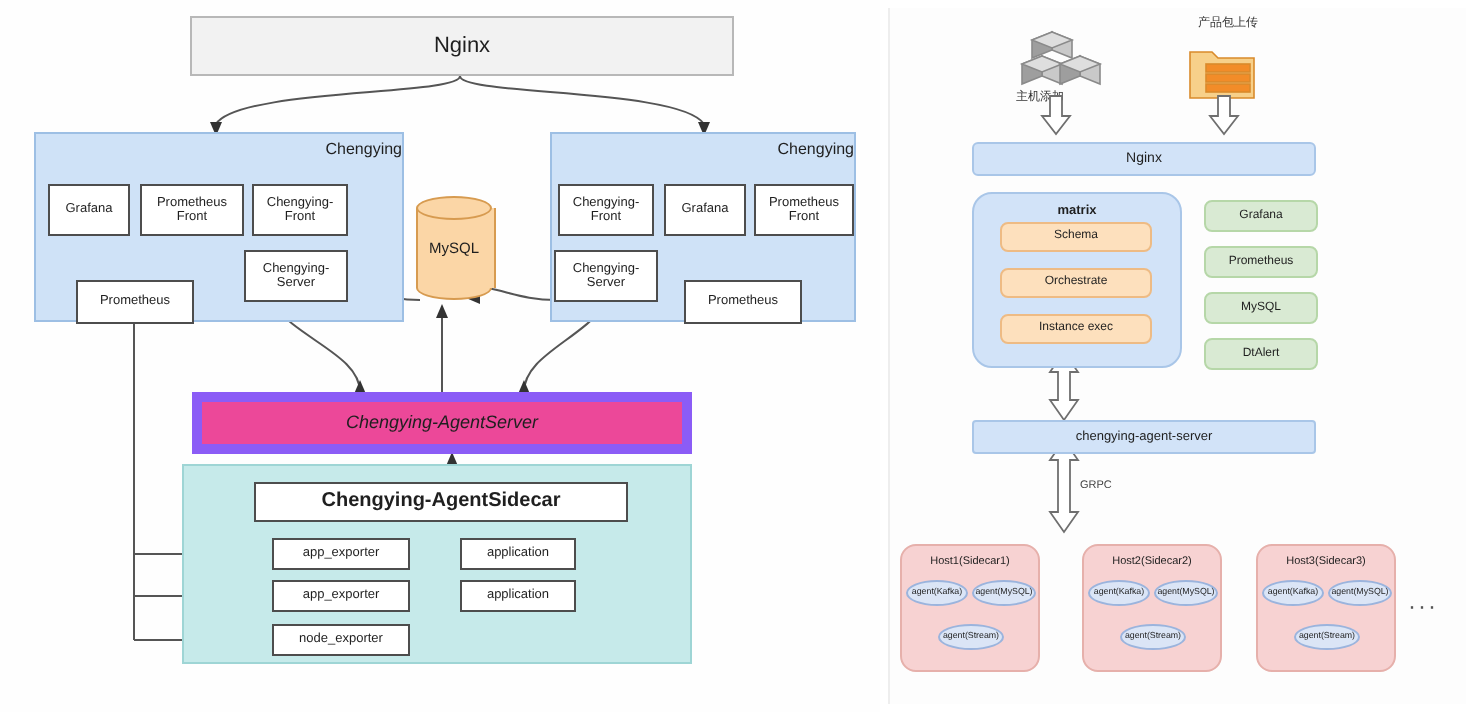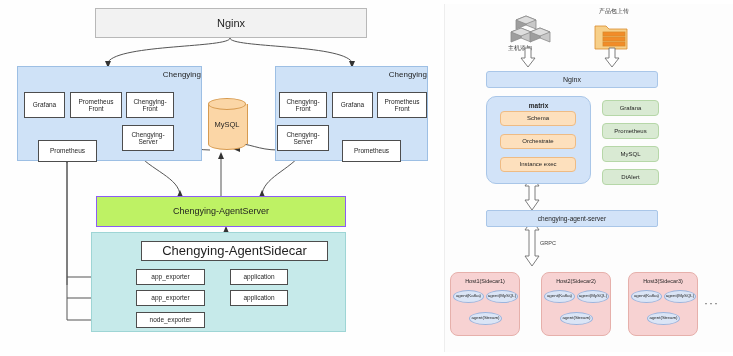--- a/index.html
+++ b/index.html
@@ -20,21 +20,21 @@
   
   .box{
     position:absolute;box-sizing:border-box;
     display:flex;align-items:center;justify-content:center;
     text-align:center;line-height:1.12;
     color:#1f1f1f;
   }
   .plain{background:#f2f2f2;border:1px solid #b8b8b8;}
   .white{background:#ffffff;border:1.2px solid #4d4d4d;}
   .group-blue{background:#cfe2f7;border:1px solid #9dbfe4;}
-  .pink{background:#bef264;border:1px solid #8b5cf6;}
+  .pink{background:#ec4899;border:5px solid #8b5cf6;font-style:italic;}
   .teal{background:#c6eaea;border:1px solid #9ed5d5;}
 
   .grouplabel{
     position:absolute;left:0;right:0;top:4px;
     text-align:right;font-size:8px;color:#1f1f1f;
   }
 
   
   .r-nginx{background:#d2e3f8;border:1px solid #a9c6e8;border-radius:3px;}
   .r-matrix{background:#d2e3f8;border:1px solid #a9c6e8;border-radius:10px;}
@@ -167,21 +167,21 @@
     <div class="cyl" style="left:208px;top:98px;width:38px;height:52px;">
       <div class="bot"></div>
       <div class="body"></div>
       <div class="top"></div>
       <div class="lbl">MySQL</div>
     </div>
 
     <div class="box pink" style="left:96px;top:196px;width:250px;height:31px;font-size:9px;">Chengying-AgentServer</div>
 
     <div class="box teal" style="left:91px;top:232px;width:255px;height:100px;"></div>
-    <div class="box white" style="left:141px;top:241px;width:187px;height:20px;font-size:13px;">Chengying-AgentSidecar</div>
+    <div class="box white" style="left:127px;top:241px;width:187px;height:20px;font-size:10px;font-weight:bold;">Chengying-AgentSidecar</div>
 
     <div class="box white" style="left:136px;top:269px;width:69px;height:16px;font-size:6.5px;">app_exporter</div>
     <div class="box white" style="left:230px;top:269px;width:58px;height:16px;font-size:6.5px;">application</div>
 
     <div class="box white" style="left:136px;top:290px;width:69px;height:16px;font-size:6.5px;">app_exporter</div>
     <div class="box white" style="left:230px;top:290px;width:58px;height:16px;font-size:6.5px;">application</div>
 
     <div class="box white" style="left:136px;top:312px;width:69px;height:16px;font-size:6.5px;">node_exporter</div>
   </div>
 

